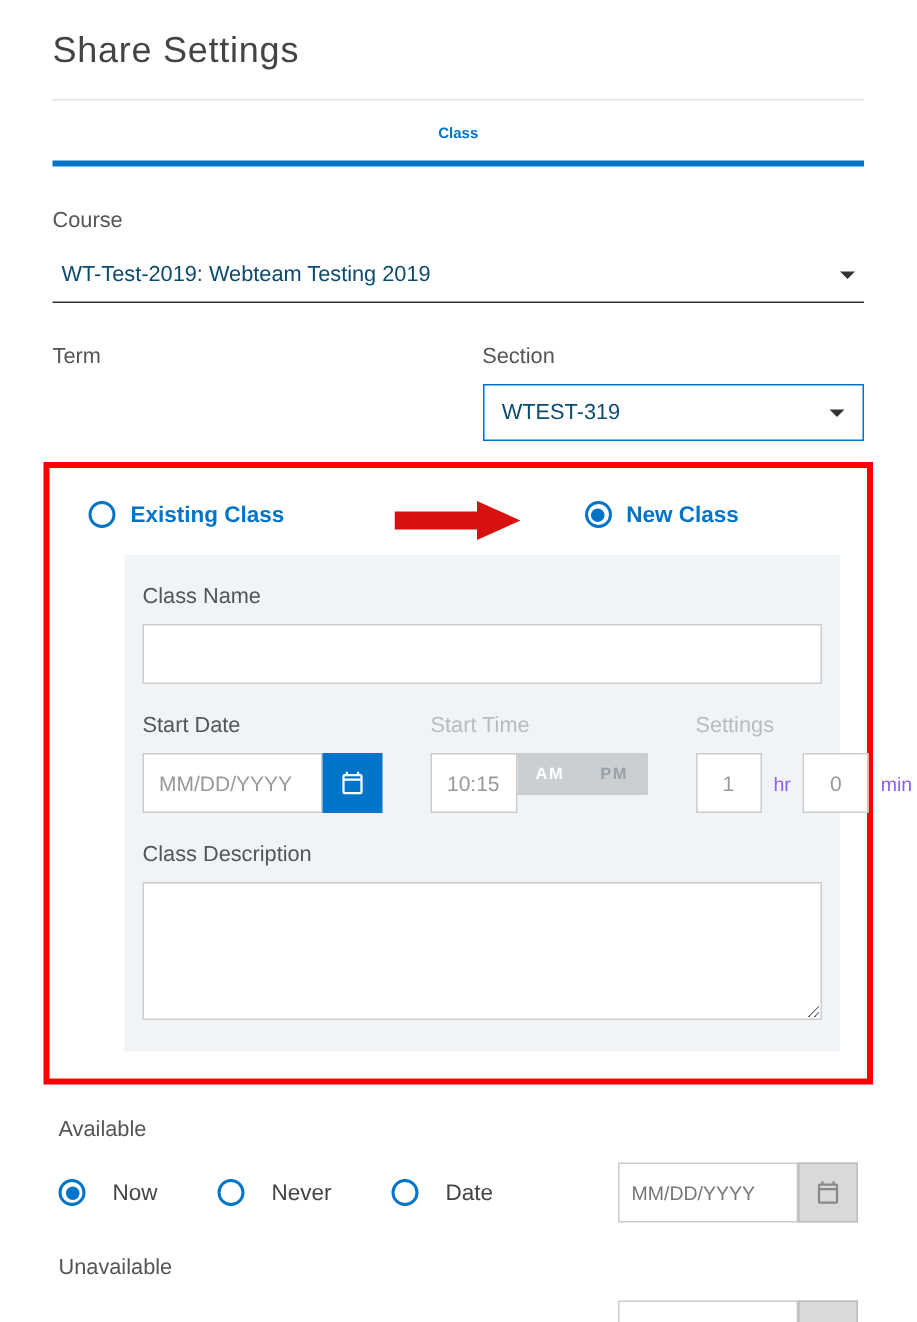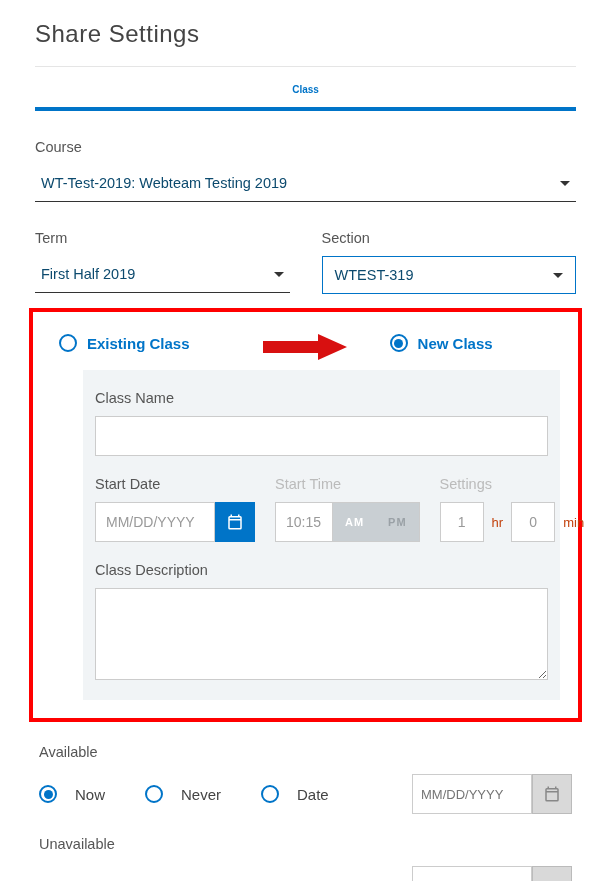--- a/index.html
+++ b/index.html
@@ -124,37 +124,37 @@
     display: flex;
     align-items: center;
     justify-content: center;
     cursor: pointer;
   }
   .date-btn.disabled { background: #d9d9d9; border:1px solid #bbb; }
   .cal-icon svg { display:block; }
   .ampm {
     display: flex;
     background: #c9cfd3;
-    height: 40px;
+    height: 28px;
     border:1px solid #ccc;
     border-left:none;
   }
   .ampm span {
     padding: 0 12px;
     display:flex;
     align-items:center;
     font-size: 11px;
     font-weight: 700;
     color: #fff;
     letter-spacing: 1px;
     cursor: pointer;
   }
   .ampm span.inactive { color: #9aa1a6; }
   .dur-row { display:flex; align-items:center; gap:8px; }
-  .dur-label { color:#c2410c; font-size:13px; }
+  .dur-label { color:#8b5cf6; font-size:13px; }
   .textarea {
     width: 100%;
     border: 1px solid #ccc;
     background: #fff;
     min-height: 92px;
     padding: 8px 10px;
     font-size: 14px;
     resize: both;
   }
   .avail-section { margin-top: 22px; padding: 0 4px; }
@@ -170,21 +170,21 @@
     display:flex;
   }
   .avail-date input {
     width: 120px; height:40px;
     border:1px solid #ccc;
     padding: 8px;
     font-size:13px;
     color:#bbb;
   }
   .field-group { margin-bottom: 20px; }
-  .input-row { display:flex; gap:20px; }
+  .input-row { display:flex; gap:32px; }
 </style>
 </head>
 <body>
 
 <h1 class="page-title">Share Settings</h1>
 
 <div class="divider"></div>
 
 <div class="tab-bar">
   <span class="tab-label">Class</span>
@@ -198,24 +198,20 @@
     <span>WT-Test-2019: Webteam Testing 2019</span>
     <span class="caret"></span>
   </div>
 </div>
 
 <div class="section-spacer"></div>
 
 <div class="row">
   <div class="col">
     <div class="field-label">Term</div>
-    <div class="select">
-      <span>First Half 2019</span>
-      <span class="caret"></span>
-    </div>
   </div>
   <div class="col">
     <div class="field-label">Section</div>
     <div class="select boxed">
       <span>WTEST-319</span>
       <span class="caret"></span>
     </div>
   </div>
 </div>
 

